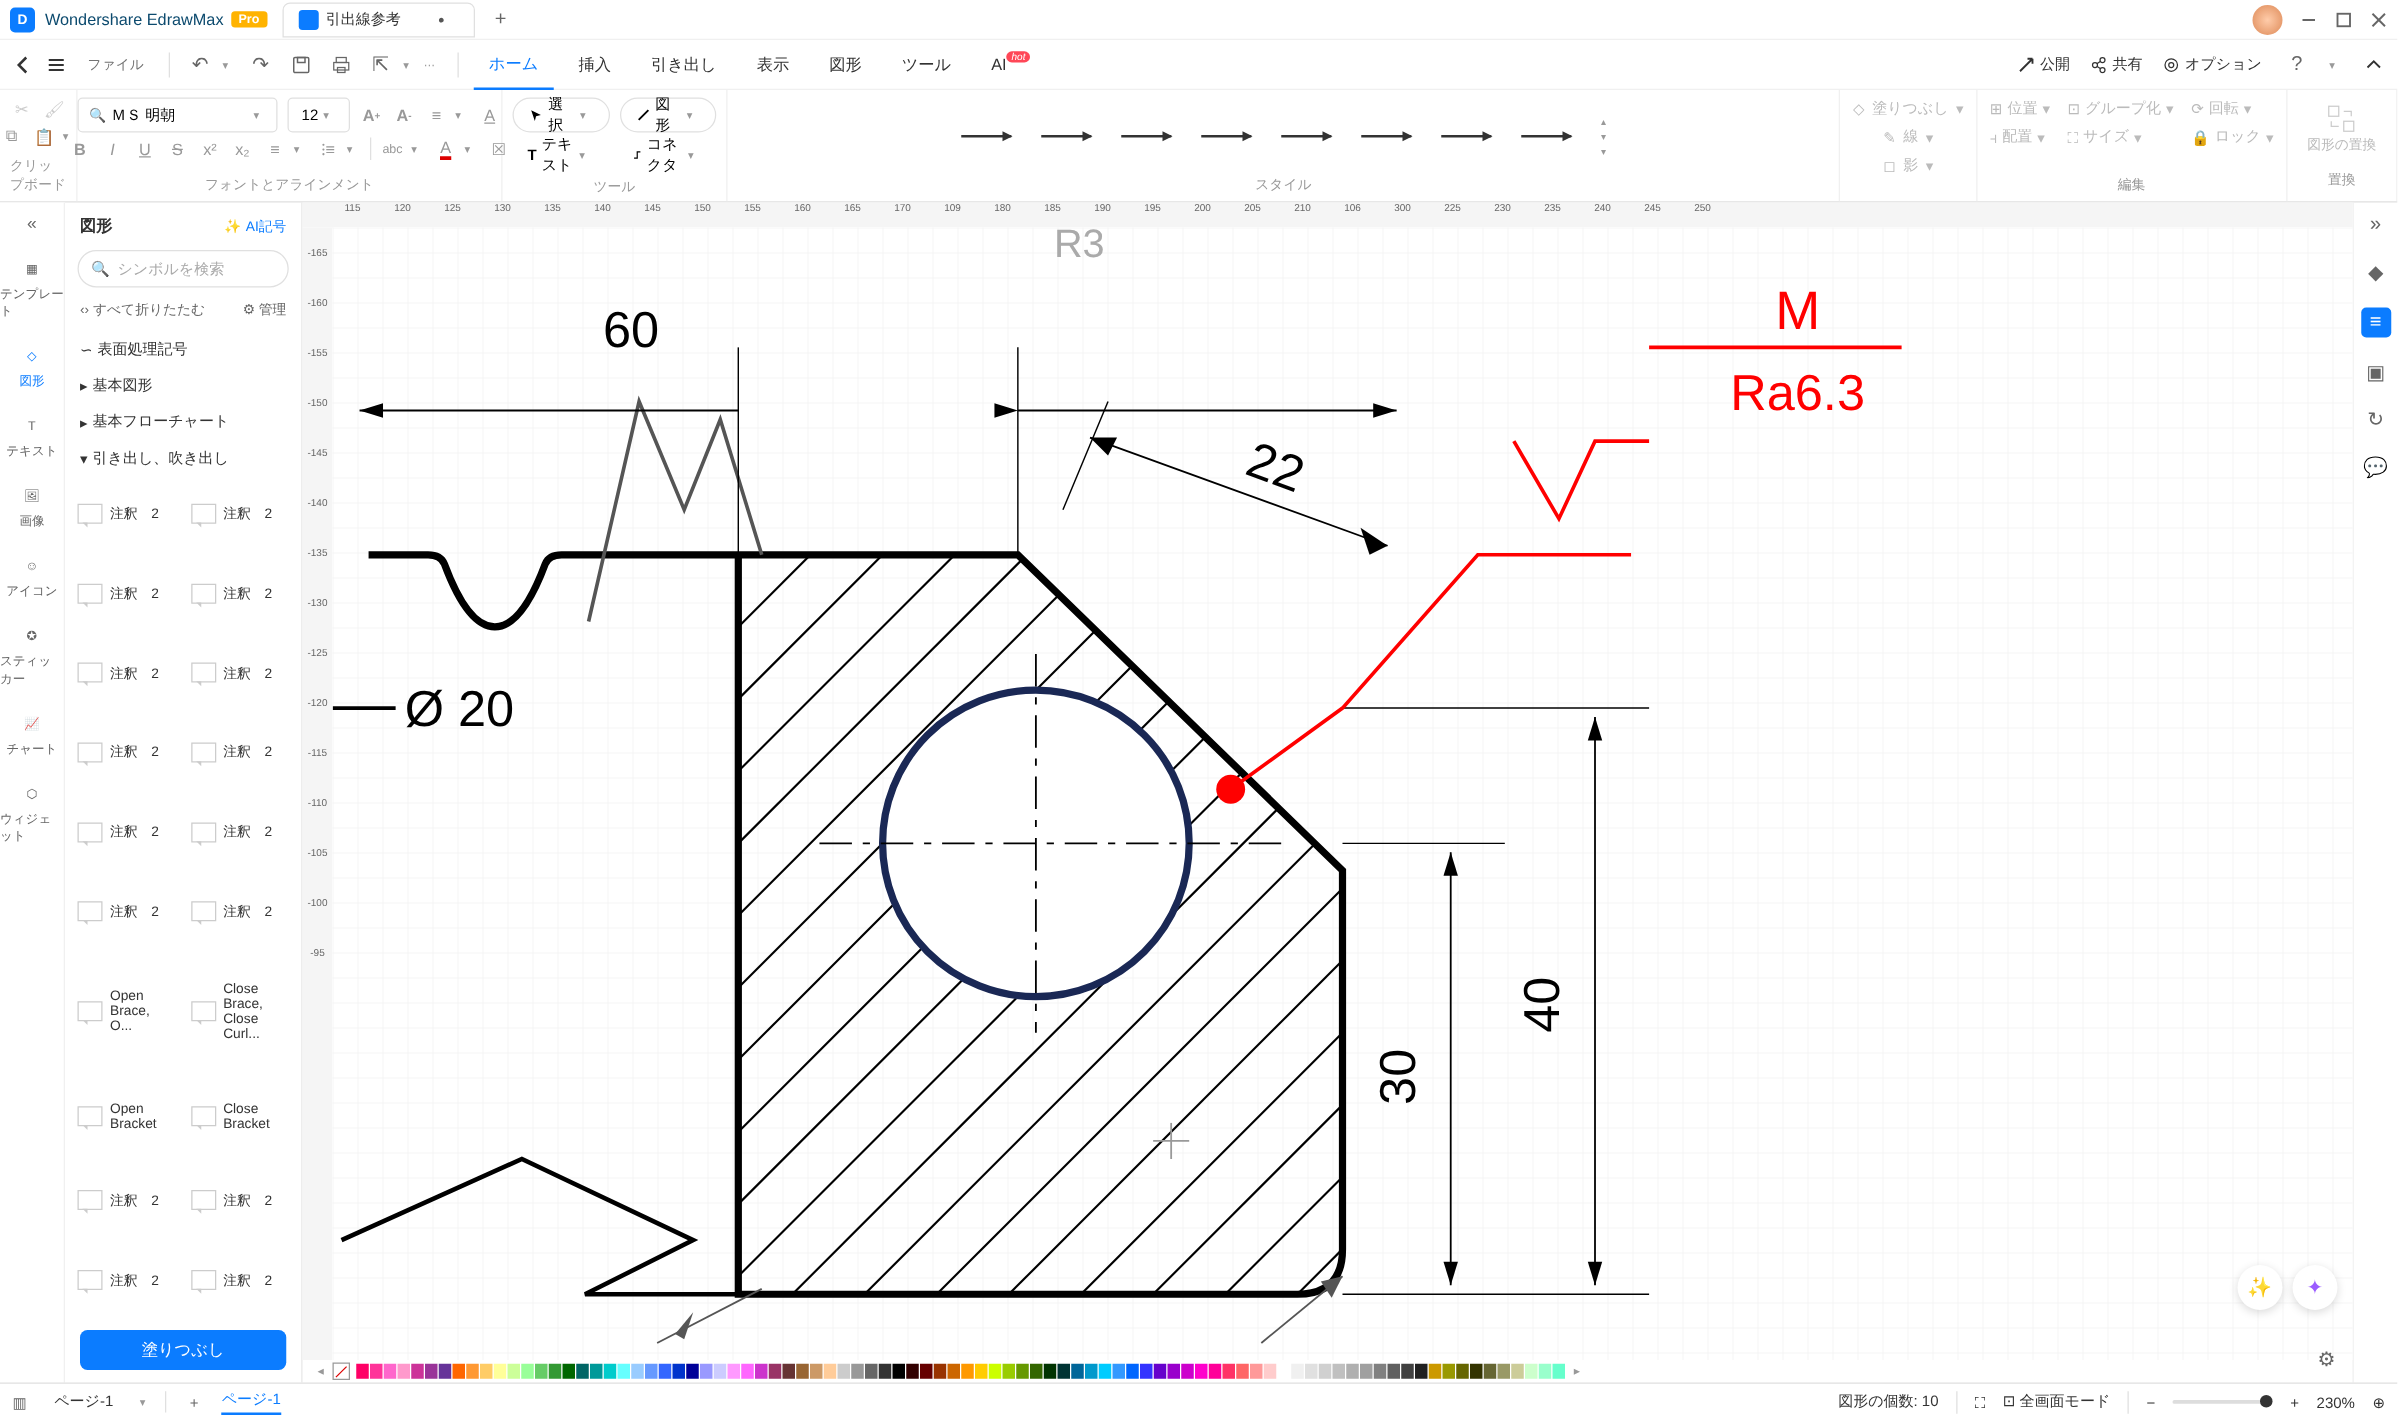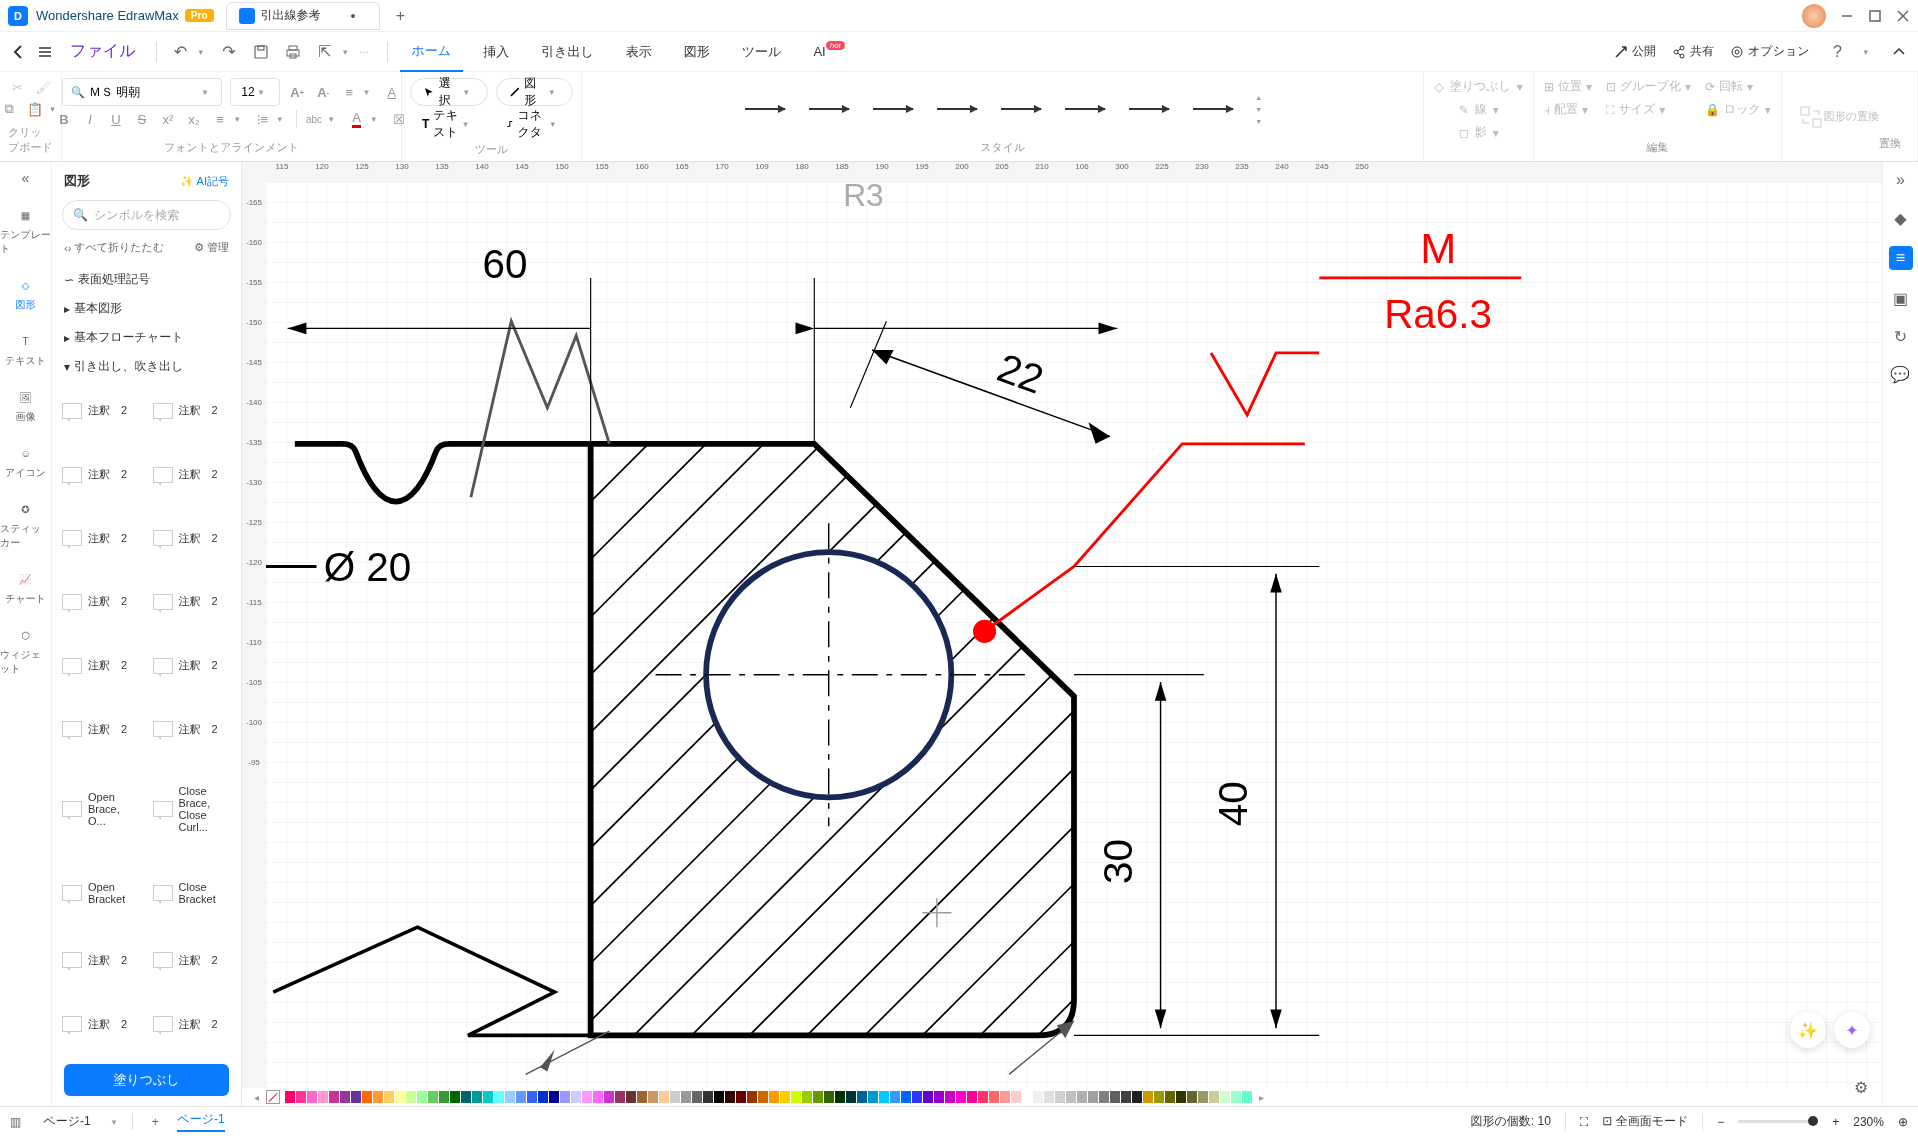--- a/index.html
+++ b/index.html
@@ -16,21 +16,21 @@
     .doc-tab-name { font-size: 12px; color: #333; margin-right: 30px; }
     .doc-tab-mod { color: #555; font-size: 14px; margin-right: 12px; }
     .new-tab { width: 24px; height: 24px; display: flex; align-items: center; justify-content: center; color: #666; cursor: pointer; }
     .titlebar-right { margin-left: auto; display: flex; align-items: center; gap: 14px; }
     .avatar { width: 24px; height: 24px; border-radius: 50%; background: radial-gradient(circle, #ffccaa, #dd8855); }
     .win-btn { width: 14px; height: 14px; color: #666; cursor: pointer; }
     
     
     .menubar { height: 40px; display: flex; align-items: center; padding: 0 10px; border-bottom: 1px solid #f0f0f0; gap: 8px; }
     .menu-nav-btn { width: 18px; height: 18px; color: #333; cursor: pointer; display: flex; align-items: center; justify-content: center; }
-    .menu-file { font-size: 16px; color: #6d28d9; margin: 0 8px; cursor: pointer; }
+    .menu-file { font-size: 11px; color: #737373; margin: 0 8px; cursor: pointer; }
     .menu-sep { height: 20px; width: 1px; background: #e0e0e0; margin: 0 4px; }
     .menu-ico { width: 18px; height: 18px; color: #666; cursor: pointer; margin: 0 3px; display: inline-flex; align-items: center; justify-content: center; }
     .dropdown-caret { font-size: 9px; color: #999; margin-left: -2px; margin-right: 6px; }
     .menu-tab { font-size: 13px; color: #333; padding: 10px 12px; cursor: pointer; text-align: center; }
     .menu-tab.active { color: #0b7cff; border-bottom: 2px solid #0b7cff; font-weight: 500; }
     .hot-badge { background: #ff4757; color: #fff; font-size: 8px; padding: 0 4px; border-radius: 6px; position: relative; top: -8px; font-style: italic; }
     .menubar-right { margin-left: auto; display: flex; align-items: center; gap: 16px; }
     .menu-right-item { display: flex; align-items: center; gap: 4px; font-size: 12px; color: #333; cursor: pointer; }
     
     
@@ -43,21 +43,21 @@
     .font-select { width: 160px; height: 28px; border: 1px solid #e0e0e0; border-radius: 4px; font-size: 12px; padding: 0 8px; display: flex; align-items: center; }
     .font-size-select { width: 50px; height: 28px; border: 1px solid #e0e0e0; border-radius: 4px; font-size: 12px; display: flex; align-items: center; justify-content: center; }
     .pill-btn { height: 28px; border: 1px solid #e0e0e0; border-radius: 14px; font-size: 12px; padding: 0 12px; display: flex; align-items: center; gap: 4px; cursor: pointer; }
     .arrow-gallery { flex: 1; display: flex; align-items: center; gap: 24px; justify-content: center; padding: 0 20px; }
     .arrow-sample { width: 40px; height: 2px; background: #333; position: relative; }
     .arrow-sample::after { content: ""; position: absolute; right: -1px; top: -3px; width: 0; height: 0; border-left: 8px solid #333; border-top: 4px solid transparent; border-bottom: 4px solid transparent; }
     
     .style-group { padding: 6px 10px; }
     .style-row { display: flex; gap: 6px; align-items: center; font-size: 12px; color: #bbb; margin-bottom: 6px; cursor: default; }
     .edit-row { font-size: 12px; color: #bbb; display: flex; align-items: center; gap: 4px; margin-bottom: 6px; }
-    .replace-group { display: flex; flex-direction: row; align-items: center; padding: 10px 16px; }
+    .replace-group { display: flex; flex-direction: column; align-items: center; padding: 10px 16px; }
     .replace-ico { width: 26px; height: 26px; color: #ccc; }
     
     
     .main { flex: 1; display: flex; min-height: 0; }
     
     
     .left-nav { width: 52px; background: #fff; border-right: 1px solid #f0f0f0; display: flex; flex-direction: column; align-items: center; padding: 8px 0; gap: 18px; }
     .left-nav-item { display: flex; flex-direction: column; align-items: center; gap: 2px; cursor: pointer; font-size: 10px; color: #666; }
     .left-nav-item.active { color: #0b7cff; }
     .left-nav-ico { width: 22px; height: 22px; display: flex; align-items: center; justify-content: center; }

